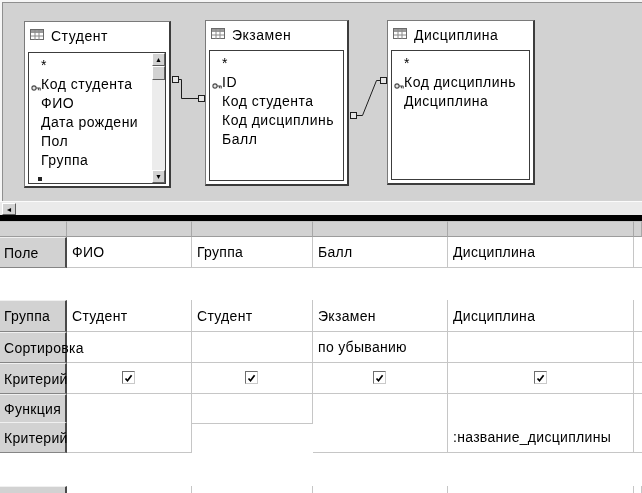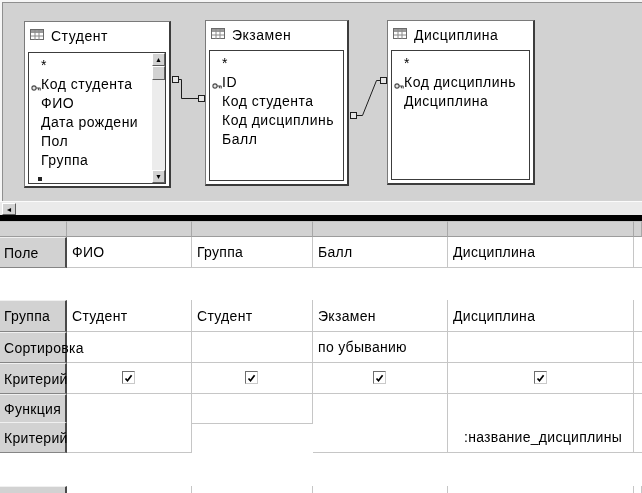--- a/index.html
+++ b/index.html
@@ -258,21 +258,21 @@
         <div class="gcell" style="left: 313px; width: 135px;"></div>
         <div class="gcell" style="left: 448px; width: 186px;"></div>
         <div class="gcell" style="left: 634px; width: 8px; border-right: none;"></div>
       </div>
       <div class="grow" style="top: 201px; height: 31px;">
         <div class="rowhead">
           <span>Критерий</span>
         </div>
         <div class="gcell" style="left: 67px; width: 125px;"></div>
         <div class="gcell" style="left: 313px; width: 135px;"></div>
-        <div class="gcell" style="left: 448px; width: 186px; justify-content: center;">
+        <div class="gcell" style="left: 448px; width: 186px;">
           <span>:название_дисциплины</span>
         </div>
         <div class="gcell" style="left: 634px; width: 8px; border-right: none;"></div>
       </div>
       <div class="grow" style="top: 265px; height: 7px;">
         <div class="rowhead" style="border-bottom: none;"></div>
         <div class="gcell" style="border-bottom: none; left: 67px; width: 125px;"></div>
         <div class="gcell" style="border-bottom: none; left: 192px; width: 121px;"></div>
         <div class="gcell" style="border-bottom: none; left: 313px; width: 135px;"></div>
         <div class="gcell" style="border-bottom: none; left: 448px; width: 186px;"></div>

